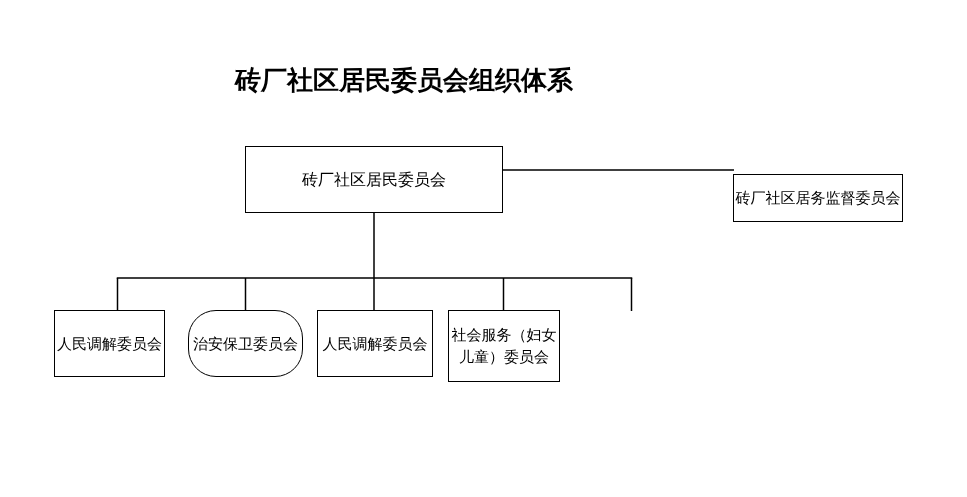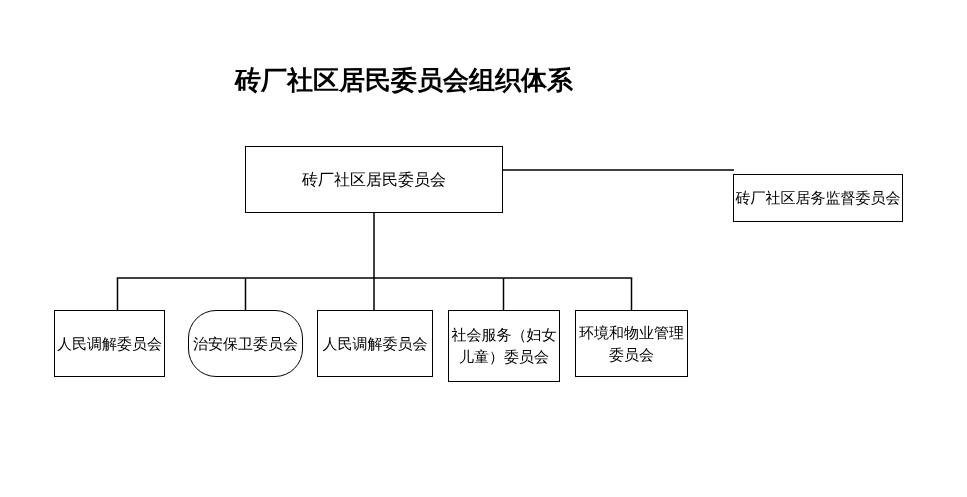--- a/index.html
+++ b/index.html
@@ -98,15 +98,14 @@
   <div class="box supervisor">砖厂社区居务监督委员会</div>
 
   <div class="box c0">人民调解委员会</div>
 
   <div class="box c1">治安保卫委员会</div>
 
   <div class="box c2">人民调解委员会</div>
 
   <div class="box c3">社会服务（妇女儿童）委员会</div>
 
-  <div class="box c4">环境和物业管理委员会</div>
 
 </div>
 
 </body></html>

